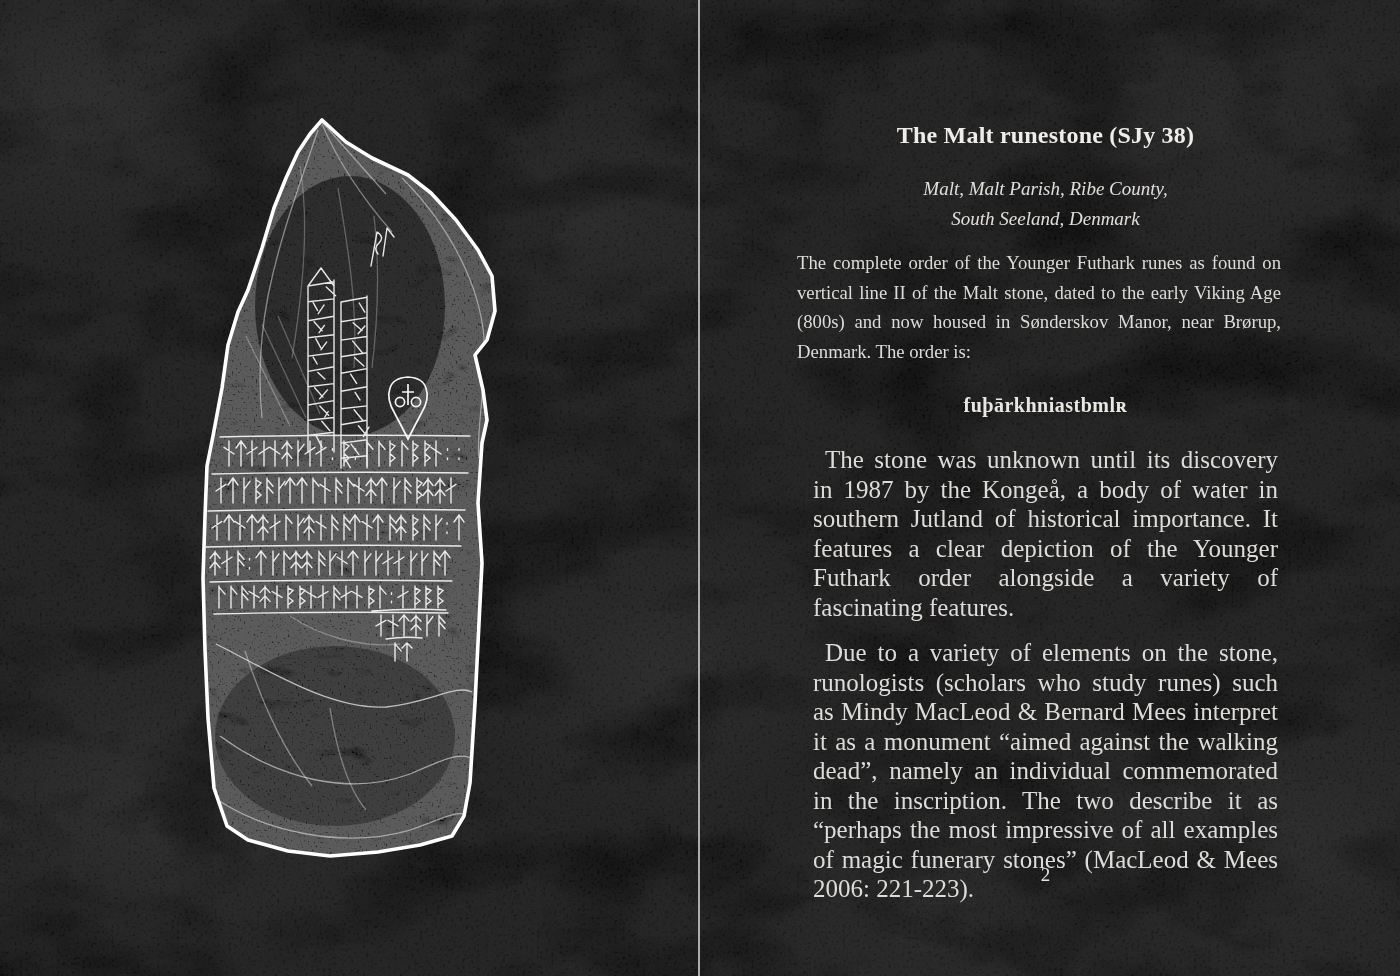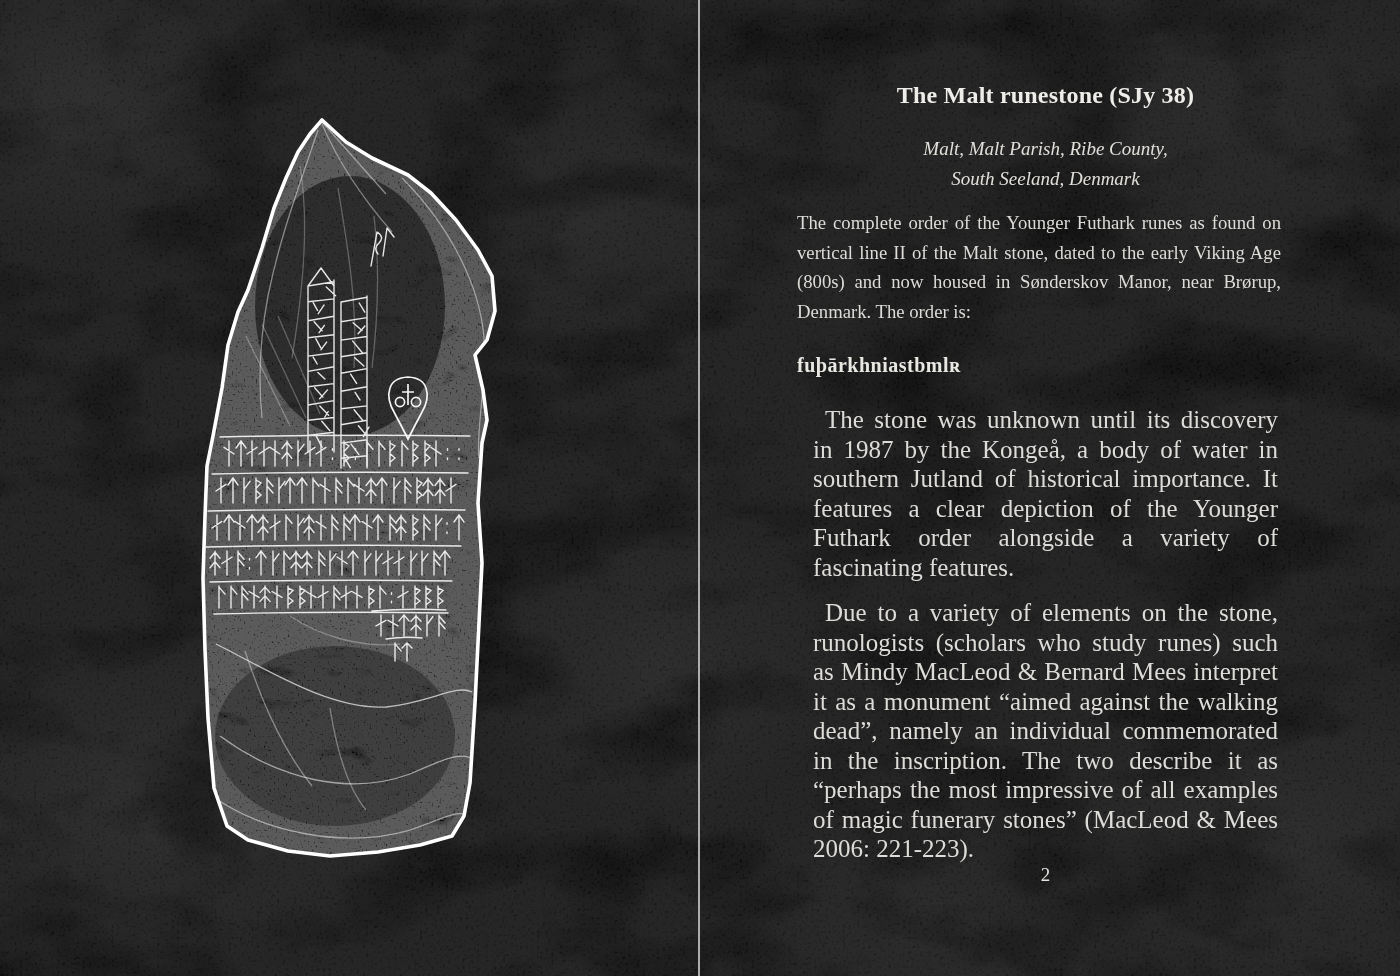--- a/index.html
+++ b/index.html
@@ -14,27 +14,27 @@
       radial-gradient(ellipse 340px 240px at 88% 12%, rgba(255,255,255,.03), transparent 65%),
       radial-gradient(ellipse 380px 260px at 92% 86%, rgba(255,255,255,.04), transparent 65%),
       radial-gradient(ellipse 300px 200px at 66% 94%, rgba(255,255,255,.03), transparent 65%);}
   .bg-noise{position:absolute;inset:0;pointer-events:none;}
   .page-divider{position:absolute;left:698px;top:0;width:2px;height:976px;
     background:#bdbdbd;opacity:.9;z-index:3;}
   .left-page{position:absolute;left:0;top:0;width:699px;height:976px;z-index:2;}
   #stone-illustration{position:absolute;left:150px;top:96px;width:400px;height:772px;}
   .right-page{position:absolute;left:699px;top:0;width:701px;height:976px;z-index:2;}
   .text-column{position:absolute;left:98px;top:0;width:497px;color:#dedcd8;}
-  .page-title{margin:0;padding-top:80px;font-size:24px;line-height:30px;font-weight:bold;
+  .page-title{margin:0;padding-top:120px;font-size:24px;line-height:30px;font-weight:bold;
     text-align:center;color:#efede9;letter-spacing:.2px;}
   .subtitle{font-style:italic;font-size:19px;line-height:30px;text-align:center;color:#e2dfda;}
   .subtitle.first{margin-top:24px;}
   .intro{margin:14px 13px 0 0;font-size:18.7px;line-height:29.5px;text-align:justify;}
   .futhark{margin:24px 0 25px 0;font-size:20px;line-height:30px;font-weight:bold;
-    text-align:left;letter-spacing:.5px;color:#e9e7e2;}
+    text-align:center;letter-spacing:.5px;color:#e9e7e2;}
   .body-para{margin:16px;font-size:25px;line-height:29.5px;text-align:justify;text-indent:12px;}
   .page-number{position:absolute;left:98px;top:860px;width:497px;text-align:center;
     font-size:19px;line-height:30px;color:#e6e4e0;}
 </style>
 </head>
 <body>
 
 <div class="spread">
 
   <svg class="bg-noise" width="1400" height="976" viewBox="0 0 1400 976" xmlns="http://www.w3.org/2000/svg">

